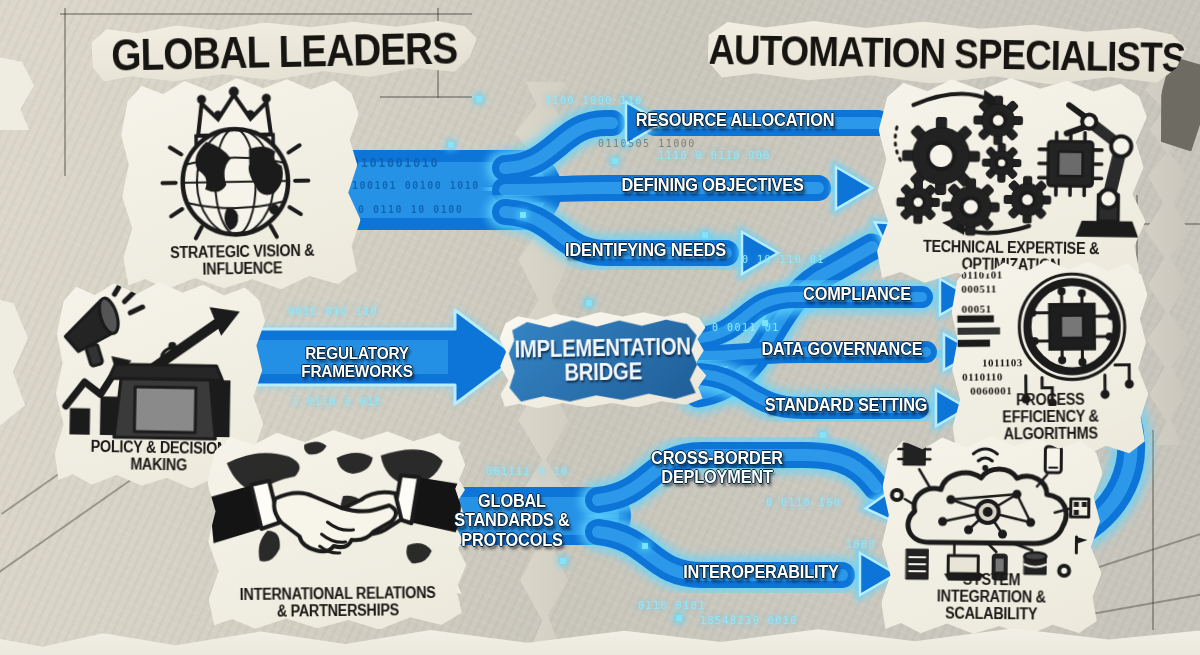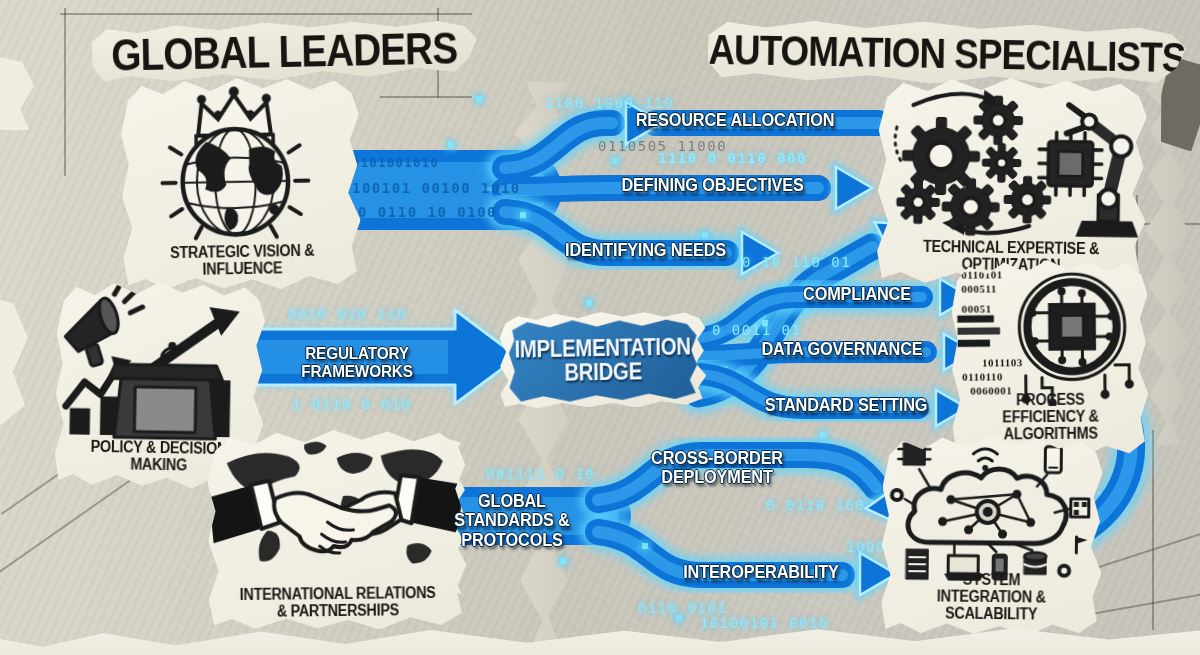--- a/index.html
+++ b/index.html
@@ -18,21 +18,21 @@
   .strip{position:absolute;background:linear-gradient(175deg,#f2efe3,#e2ded0);
          filter:drop-shadow(3px 4px 3px rgba(60,55,42,.5));
          clip-path:polygon(0 28%,4% 6%,12% 14%,22% 2%,33% 12%,45% 0,57% 10%,68% 2%,79% 12%,90% 4%,97% 14%,100% 36%,98% 68%,94% 92%,84% 84%,72% 98%,60% 86%,47% 100%,34% 88%,21% 98%,10% 88%,3% 96%,0 70%);
          display:flex;align-items:center;justify-content:center;}
   .title-text{font-weight:800;color:#171512;letter-spacing:-1px;transform:scale(.97,1.12);white-space:nowrap;}
   .scrap-label{position:absolute;left:0;right:0;text-align:center;font-weight:800;
          font-size:15px;line-height:1.08;color:#1b1916;letter-spacing:-.3px;transform:scale(.96,1.05);}
   .flow-label{position:absolute;text-align:center;font-weight:800;color:#fff;font-size:17px;line-height:1.05;
          letter-spacing:-.2px;transform:scale(.96,1.08);
          text-shadow:1px 0 0 #06263f,-1px 0 0 #06263f,0 1px 0 #06263f,0 -1px 0 #06263f,2px 3px 3px rgba(0,10,25,.75);}
-  .bin{position:absolute;font-family:"DejaVu Sans Mono","Liberation Mono",monospace;font-size:14px;
+  .bin{position:absolute;font-family:"DejaVu Sans Mono","Liberation Mono",monospace;font-size:10px;
        letter-spacing:1.5px;color:#8fe9ff;text-shadow:0 0 6px rgba(70,210,255,.9);white-space:nowrap;}
   .bin.dk{color:#0d5fae;text-shadow:none;font-weight:bold;opacity:.85;}
   .bin.faint{color:rgba(42,40,36,.45);text-shadow:none;}
   .bit{position:absolute;width:6px;height:6px;background:#7fe6ff;box-shadow:0 0 7px 2px rgba(80,214,255,.85);opacity:.95;}
   .chipbin{position:absolute;font-family:Liberation Serif, serif;
        font-weight:bold;font-size:11px;color:#181611;letter-spacing:.5px;}
   svg{display:block;}
   #arrows{position:absolute;left:0;top:0;}
   .bridge-inner{position:absolute;inset:7px 9px;background:linear-gradient(135deg,#3584c4,#1f5e98);
        clip-path:polygon(2% 12%,10% 2%,22% 9%,34% 1%,47% 9%,59% 2%,71% 9%,84% 2%,95% 8%,100% 22%,97% 40%,100% 58%,96% 76%,99% 92%,88% 99%,74% 92%,60% 99%,46% 93%,32% 100%,18% 93%,6% 99%,0 82%,3% 62%,0 40%,3% 24%);
@@ -176,29 +176,29 @@
     </g>
   </svg>
 
   <div class="shard" style="left:428px;top:436px;width:42px;height:158px;background:#f0eee3;clip-path:polygon(20% 0,78% 4%,52% 18%,88% 34%,50% 50%,84% 66%,48% 80%,80% 100%,10% 96%,44% 78%,6% 60%,40% 44%,8% 28%,38% 12%);"></div>
 
   <span class="bin dk" style="left:352px;top:156px;font-size:12px;">0101001010</span>
   <span class="bin dk" style="left:352px;top:180px;">100101 00100 1010</span>
   <span class="bin dk" style="left:358px;top:204px;">0 0110 10 0100</span>
   <span class="bin" style="left:545px;top:95px;">1100 1000 110</span>
   <span class="bin faint" style="left:598px;top:138px;">0110505 11000</span>
-  <span class="bin" style="left:658px;top:150px;font-weight:bold;">1110 0 0110 000</span>
+  <span class="bin" style="left:658px;top:150px;">1110 0 0110 000</span>
   <span class="bin" style="left:742px;top:218px;margin-top:36px;">0 10 110 01</span>
   <span class="bin" style="left:288px;top:306px;">0010 010 110</span>
   <span class="bin" style="left:292px;top:396px;">1 0110 0 010</span>
   <span class="bin" style="left:486px;top:466px;">001111 0 10</span>
   <span class="bin" style="left:766px;top:497px;">0 0110 160</span>
   <span class="bin" style="left:846px;top:539px;">1000</span>
   <span class="bin" style="left:638px;top:600px;">0110 0101</span>
-  <span class="bin" style="left:700px;top:615px;">10100101 0016</span>
+  <span class="bin" style="left:700px;top:615px;">18548230 0010</span>
   <span class="bin" style="left:712px;top:322px;">0 0011 01</span>
 
   <div class="bit" style="left:448px;top:142px;"></div>
   <div class="bit" style="left:520px;top:212px;"></div>
   <div class="bit" style="left:612px;top:158px;"></div>
   <div class="bit" style="left:702px;top:232px;"></div>
   <div class="bit" style="left:762px;top:320px;"></div>
   <div class="bit" style="left:820px;top:432px;"></div>
   <div class="bit" style="left:560px;top:558px;"></div>
   <div class="bit" style="left:642px;top:543px;"></div>

